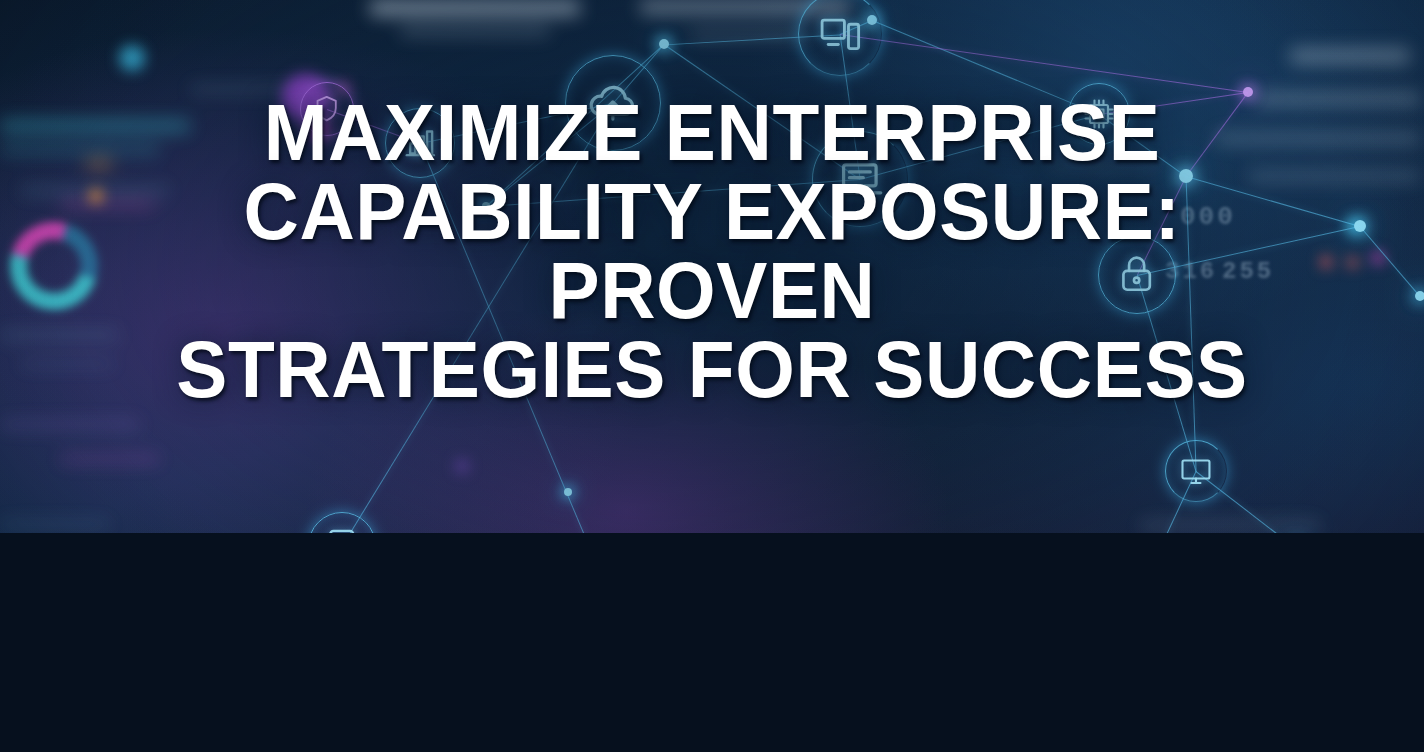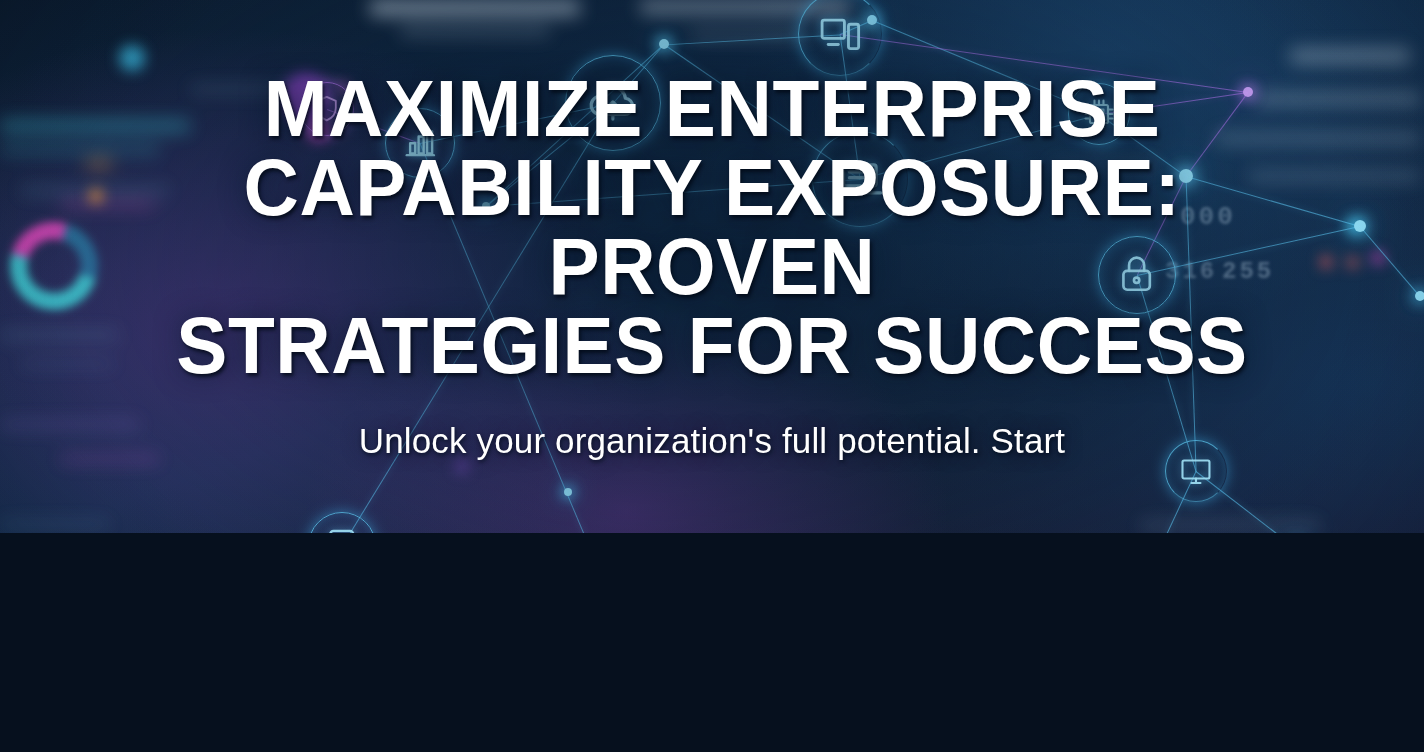--- a/index.html
+++ b/index.html
@@ -333,16 +333,15 @@
 
   <div class="vig"></div>
 
   <div class="content">
     <h1 class="title" id="title">
         <span class="ln">MAXIMIZE ENTERPRISE</span>
         <span class="ln">CAPABILITY EXPOSURE: PROVEN</span>
         <span class="ln">STRATEGIES FOR SUCCESS</span>
       </h1>
     <p class="subtitle" id="subtitle">
-        <span class="ln">Unlock your organization's full potential. Start</span>
       </p>
   </div>
 </div>
 
 </body></html>

